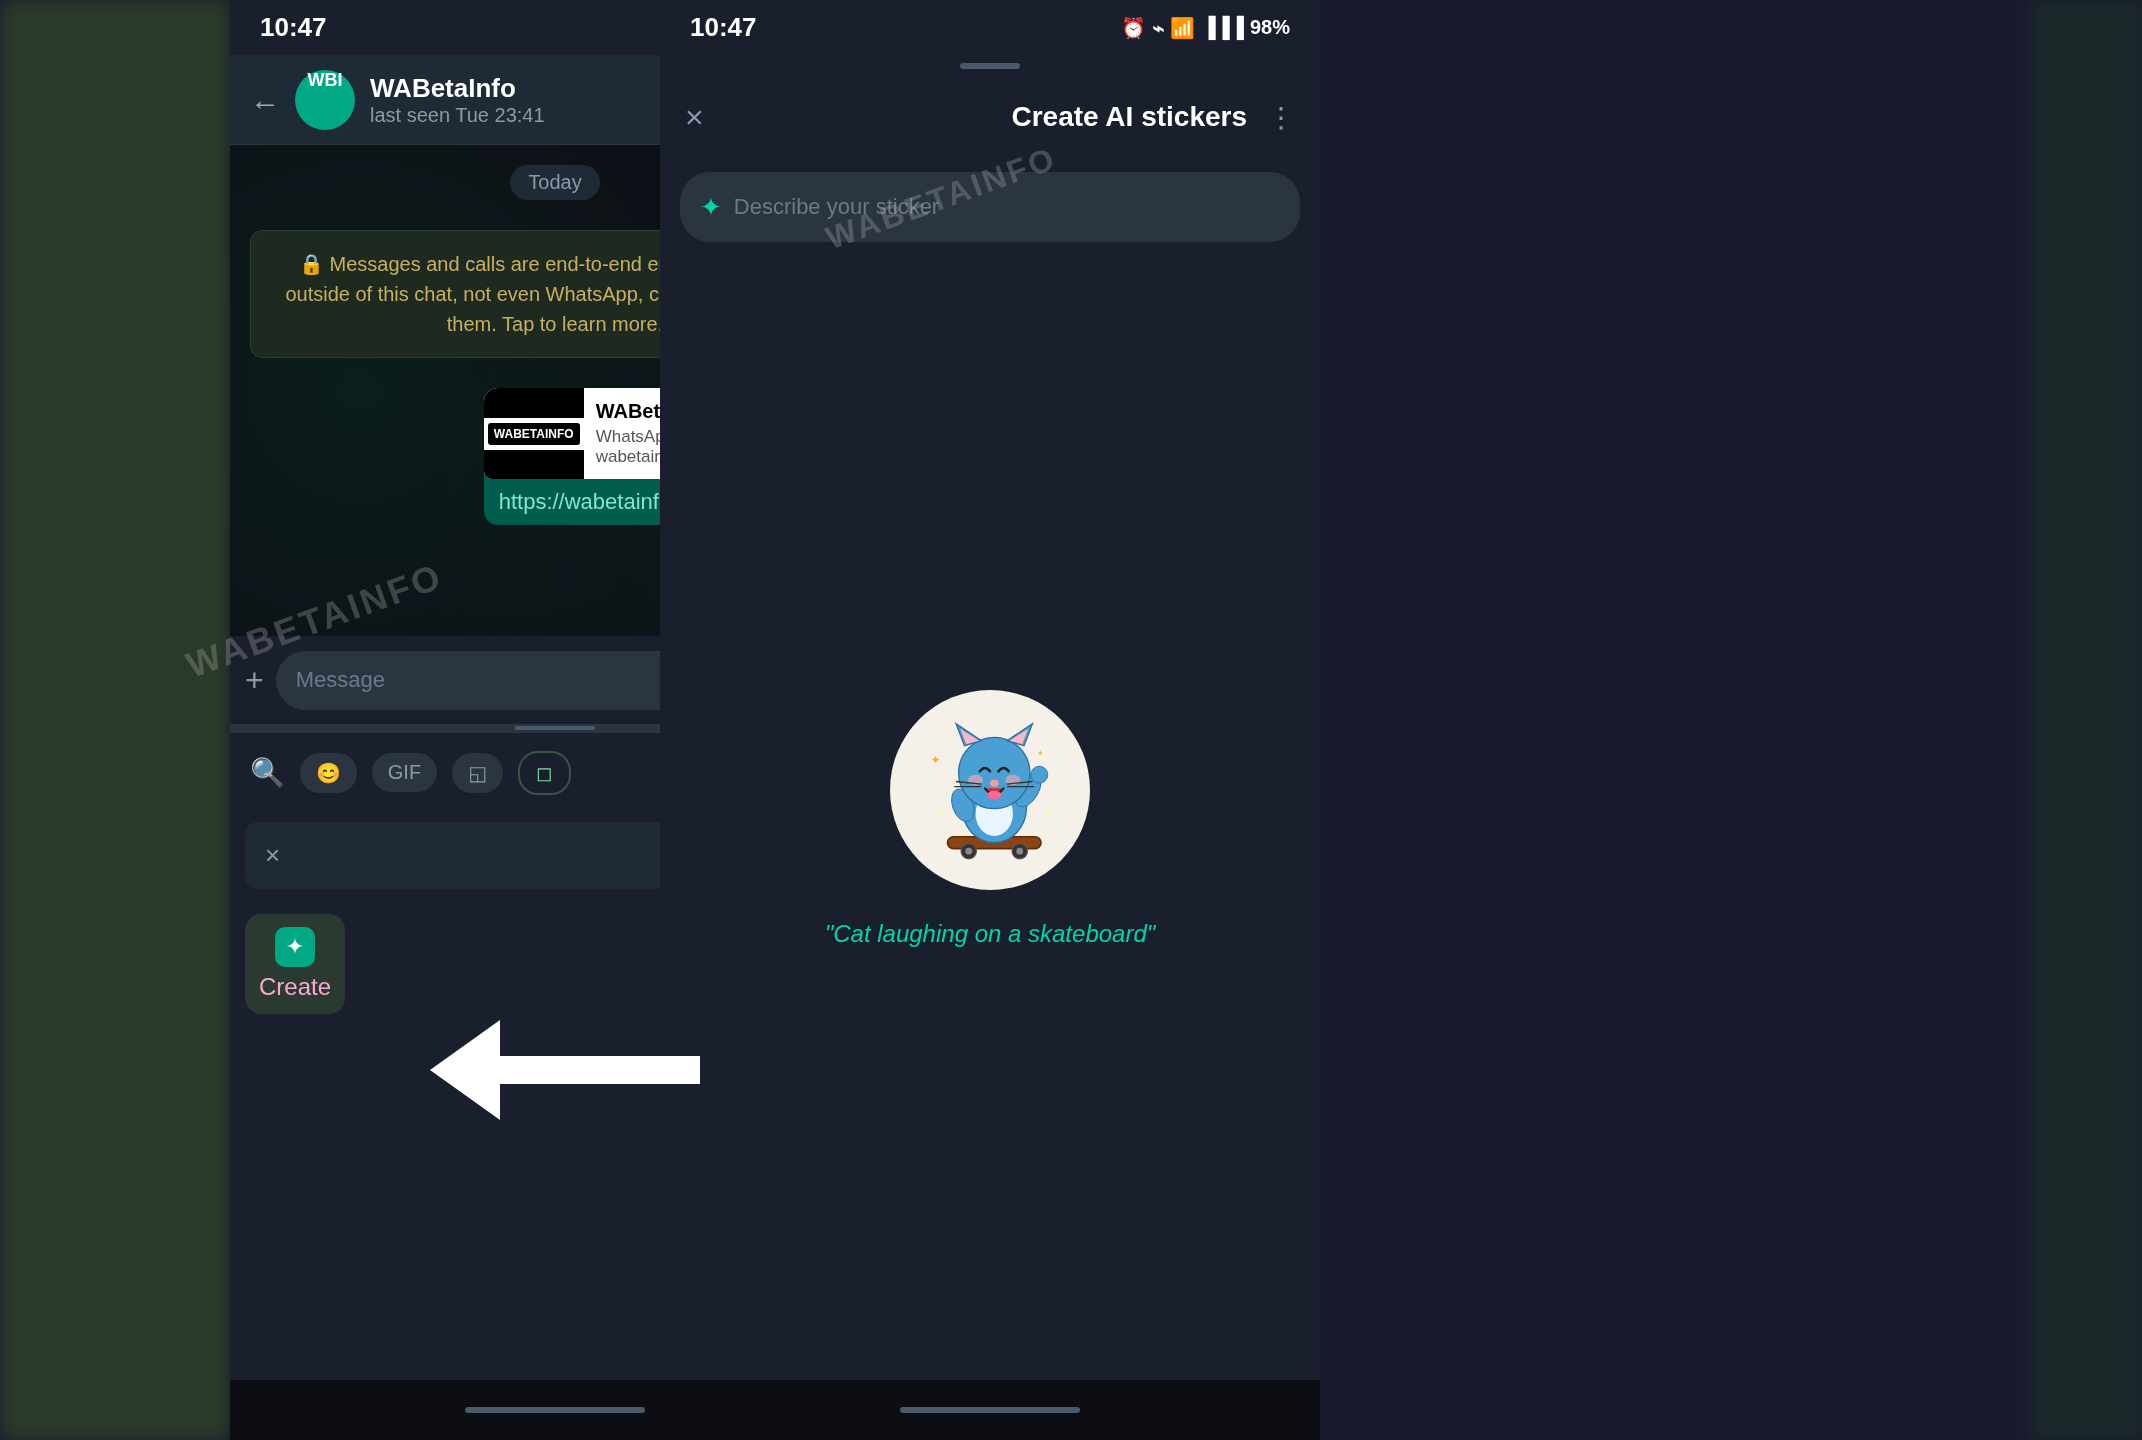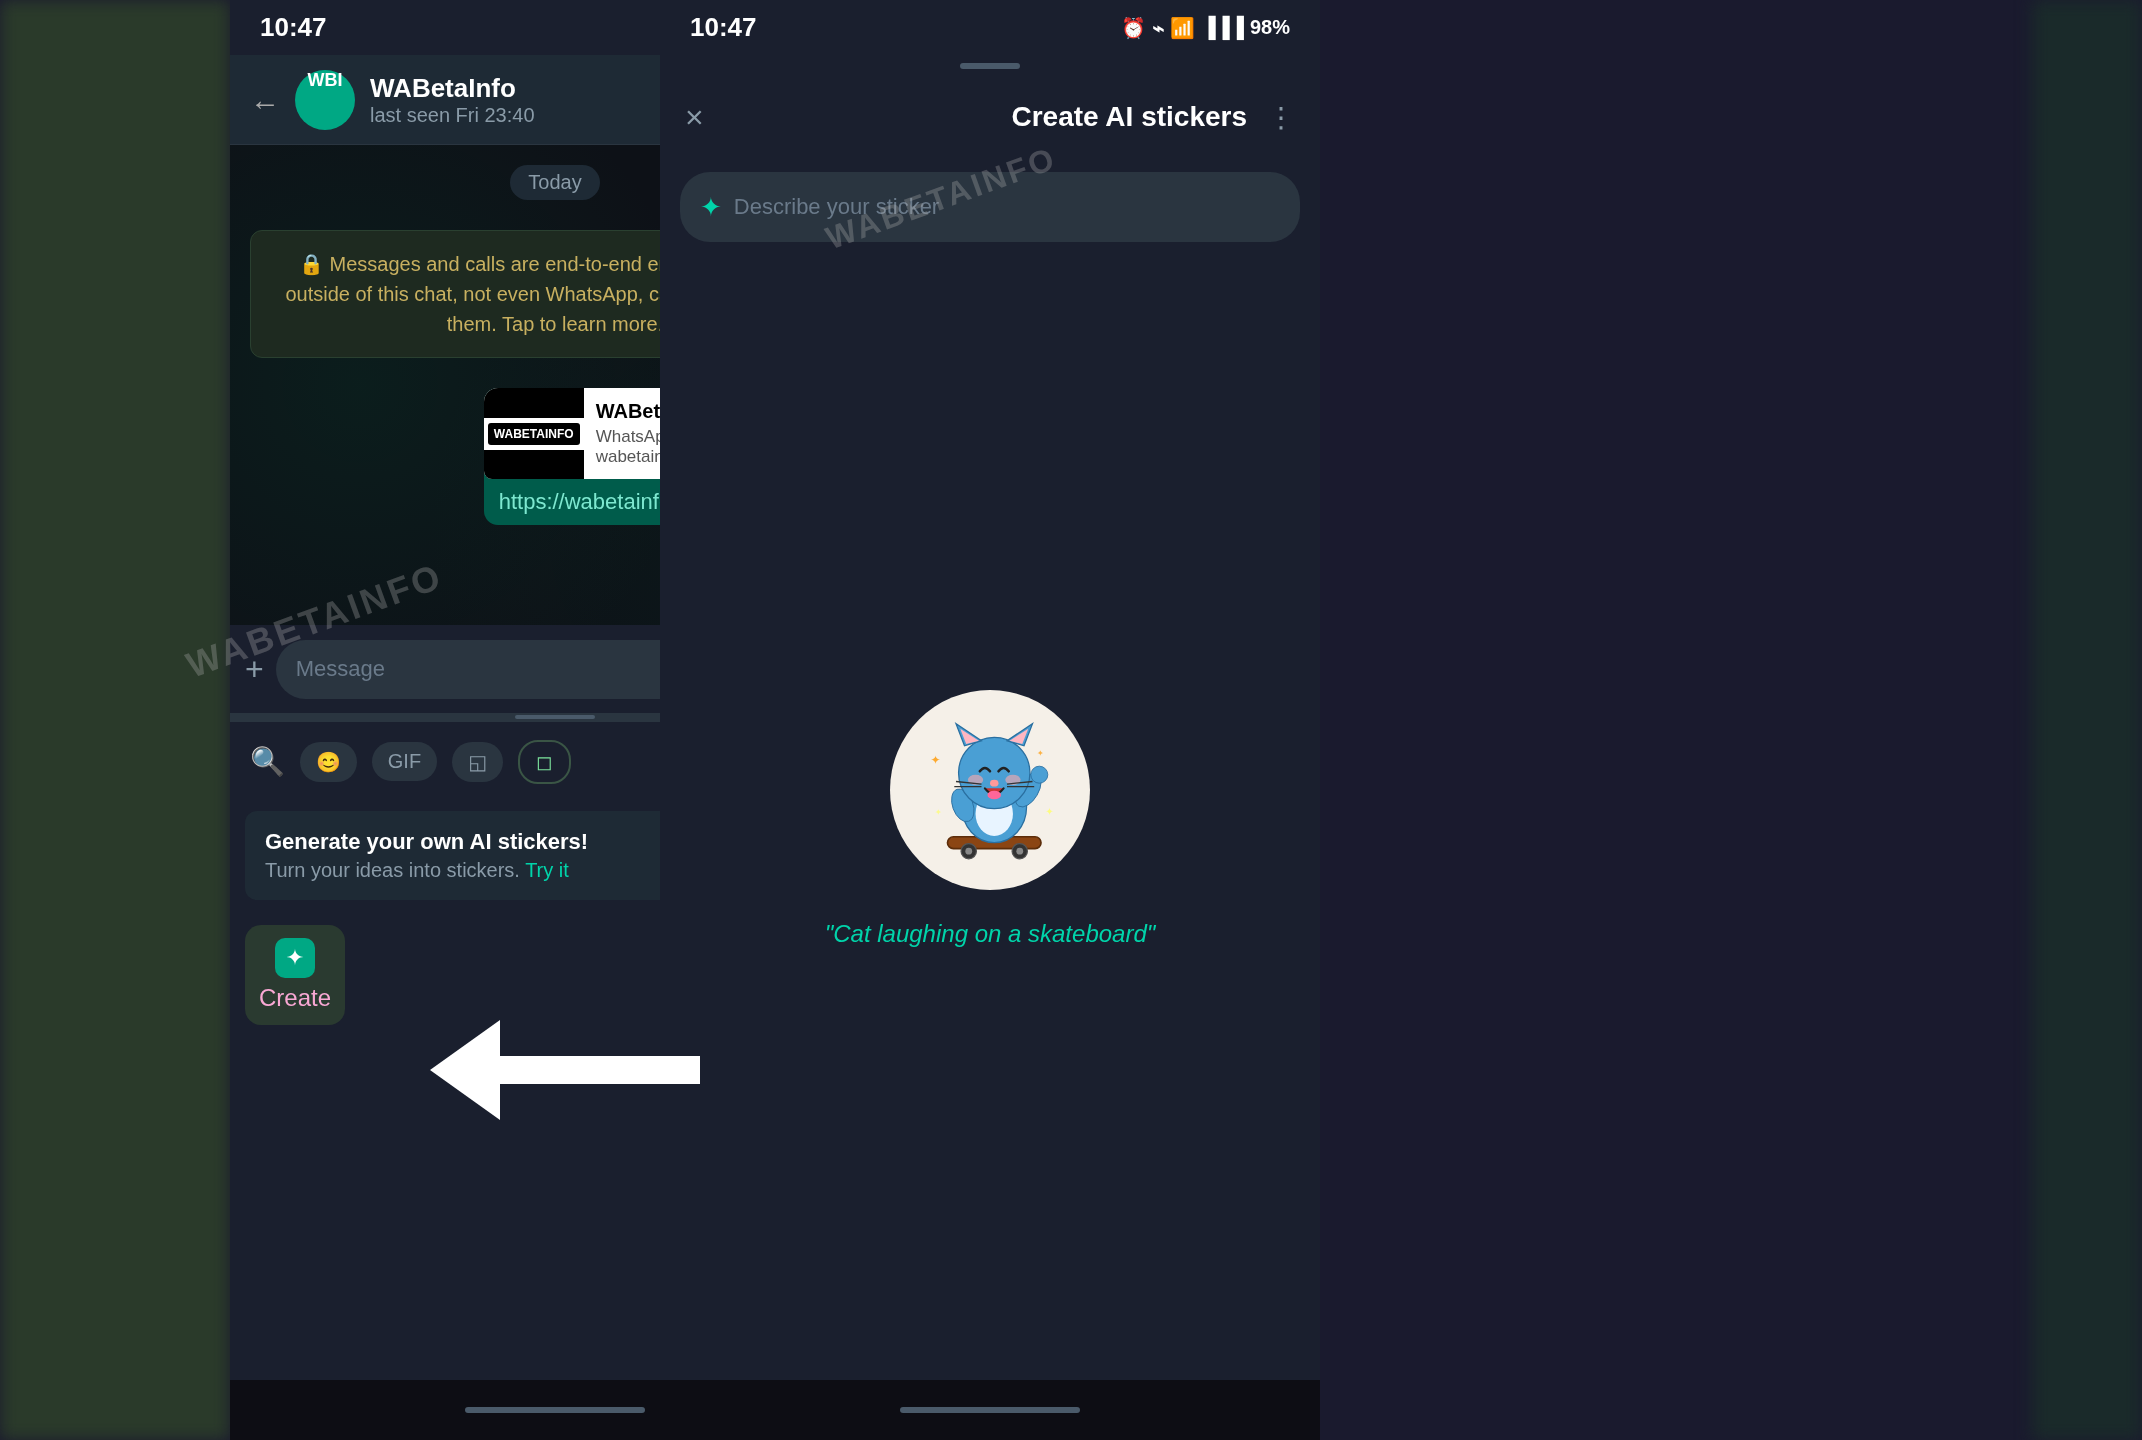--- a/index.html
+++ b/index.html
@@ -633,21 +633,21 @@
       </div>
     </div>
 
     <div class="chat-header">
       <span class="back-arrow">←</span>
       <div class="avatar-circle">
         <span>WBI</span>
       </div>
       <div class="contact-info">
         <div class="contact-name">WABetaInfo</div>
-        <div class="contact-status">last seen Fri 23:40</div>
+        <div class="contact-status">last seen Tue 23:41</div>
       </div>
       <div class="header-icons">
         <span>📹</span>
         <span>📞</span>
         <span>⋮</span>
       </div>
     </div>
 
     <div class="chat-area">
       <div class="date-badge">Today</div>
@@ -708,27 +708,20 @@
       </div>
       <div class="sticker-tab">
         <span>◻</span>
       </div>
       <div class="plus-circle">
         <span>+</span>
       </div>
     </div>
 
     <div class="ai-banner">
-      <div class="ai-banner-content">
-        <div class="ai-banner-title">Generate your own AI stickers!</div>
-        <div class="ai-banner-subtitle">
-          <span>Turn your ideas into stickers.</span>
-          <span class="ai-banner-link">Try it</span>
-        </div>
-      </div>
       <span class="banner-close">×</span>
     </div>
 
     <div class="sticker-grid-area">
       <div class="create-sticker-btn">
         <div class="create-sticker-icon">
           <span>✦</span>
         </div>
         <span class="create-sticker-label">Create</span>
       </div>

